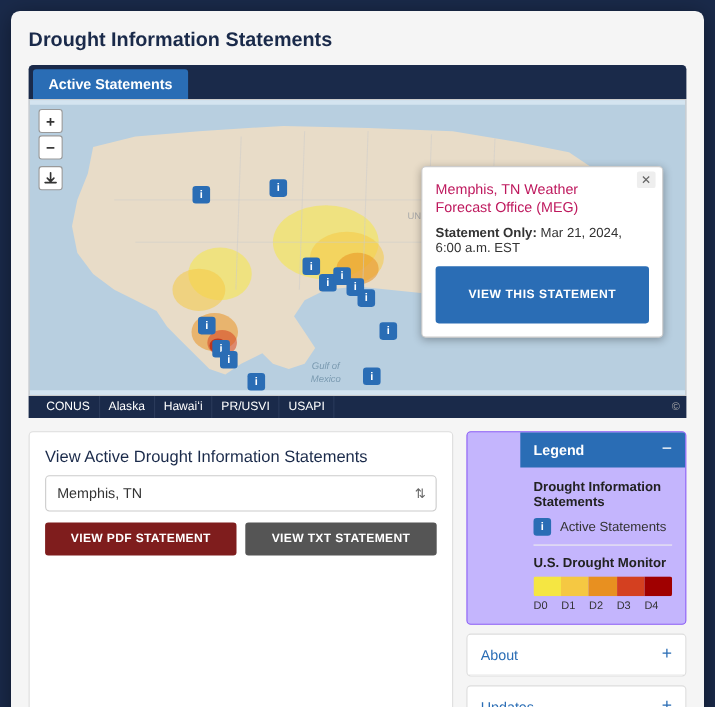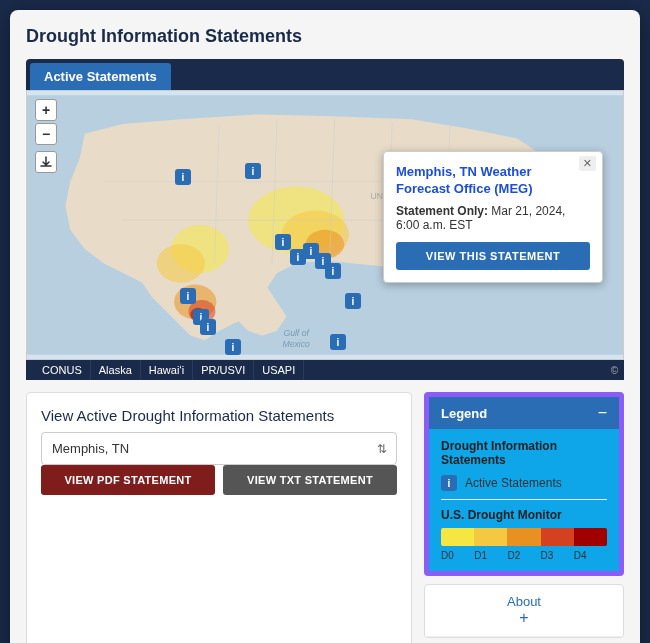--- a/index.html
+++ b/index.html
@@ -116,43 +116,43 @@
       right: 6px;
       font-size: 11px;
       color: #666;
       cursor: pointer;
       background: #eee;
       border-radius: 2px;
       padding: 1px 4px;
     }
     .popup-title {
       font-size: 13px;
-      font-weight: bold;
-      color: #1d4ed8;
+      font-weight: normal;
+      color: #be185d;
       margin-bottom: 6px;
       line-height: 1.3;
       padding-right: 16px;
     }
     .popup-date {
       font-size: 12px;
       color: #333;
       margin-bottom: 10px;
     }
     .popup-date strong {
       font-weight: bold;
     }
     .popup-btn {
       display: block;
       width: 100%;
       background: #2a6db5;
       color: white;
       text-align: center;
       font-size: 11px;
       font-weight: bold;
-      padding: 8px;
+      padding: 20px;
       border-radius: 3px;
       cursor: pointer;
       border: none;
       letter-spacing: 0.5px;
     }
     
     .map-footer {
       display: flex;
       background: #1a2a4a;
       border-top: none;
@@ -196,20 +196,21 @@
       margin-bottom: 8px;
     }
     .left-panel p {
       font-size: 12px;
       color: #444;
       line-height: 1.5;
       margin-bottom: 12px;
     }
     .select-wrapper {
       position: relative;
+      margin-bottom: 10px;
     }
     .location-select {
       width: 100%;
       padding: 8px 10px;
       border: 1px solid #ccc;
       border-radius: 4px;
       font-size: 13px;
       color: #333;
       appearance: none;
       background: white;
@@ -252,24 +253,25 @@
       cursor: pointer;
       letter-spacing: 0.3px;
     }
     .right-panel {
       width: 200px;
       display: flex;
       flex-direction: column;
       gap: 8px;
     }
     .legend-box {
-      background: #0ea5e9;
-      border: 5px solid #8b5cf6;
+      background: #c4b5fd;
+      border: 1px solid #8b5cf6;
       border-radius: 4px;
       overflow: hidden;
+      padding-left: 48px;
     }
     .legend-header {
       background: #2a6db5;
       color: white;
       font-size: 13px;
       font-weight: bold;
       padding: 7px 12px;
       display: flex;
       justify-content: space-between;
       align-items: center;
@@ -349,21 +351,20 @@
       border-radius: 4px;
       overflow: hidden;
     }
     .collapsible-header {
       display: flex;
       justify-content: space-between;
       align-items: center;
       padding: 9px 12px;
       cursor: pointer;
       border-bottom: 1px solid #eee;
-      flex-direction: column;
     }
     .collapsible-header .header-label {
       font-size: 13px;
       color: #2a6db5;
       font-weight: normal;
     }
     .collapsible-header .plus-icon {
       font-size: 16px;
       color: #2a6db5;
     }

